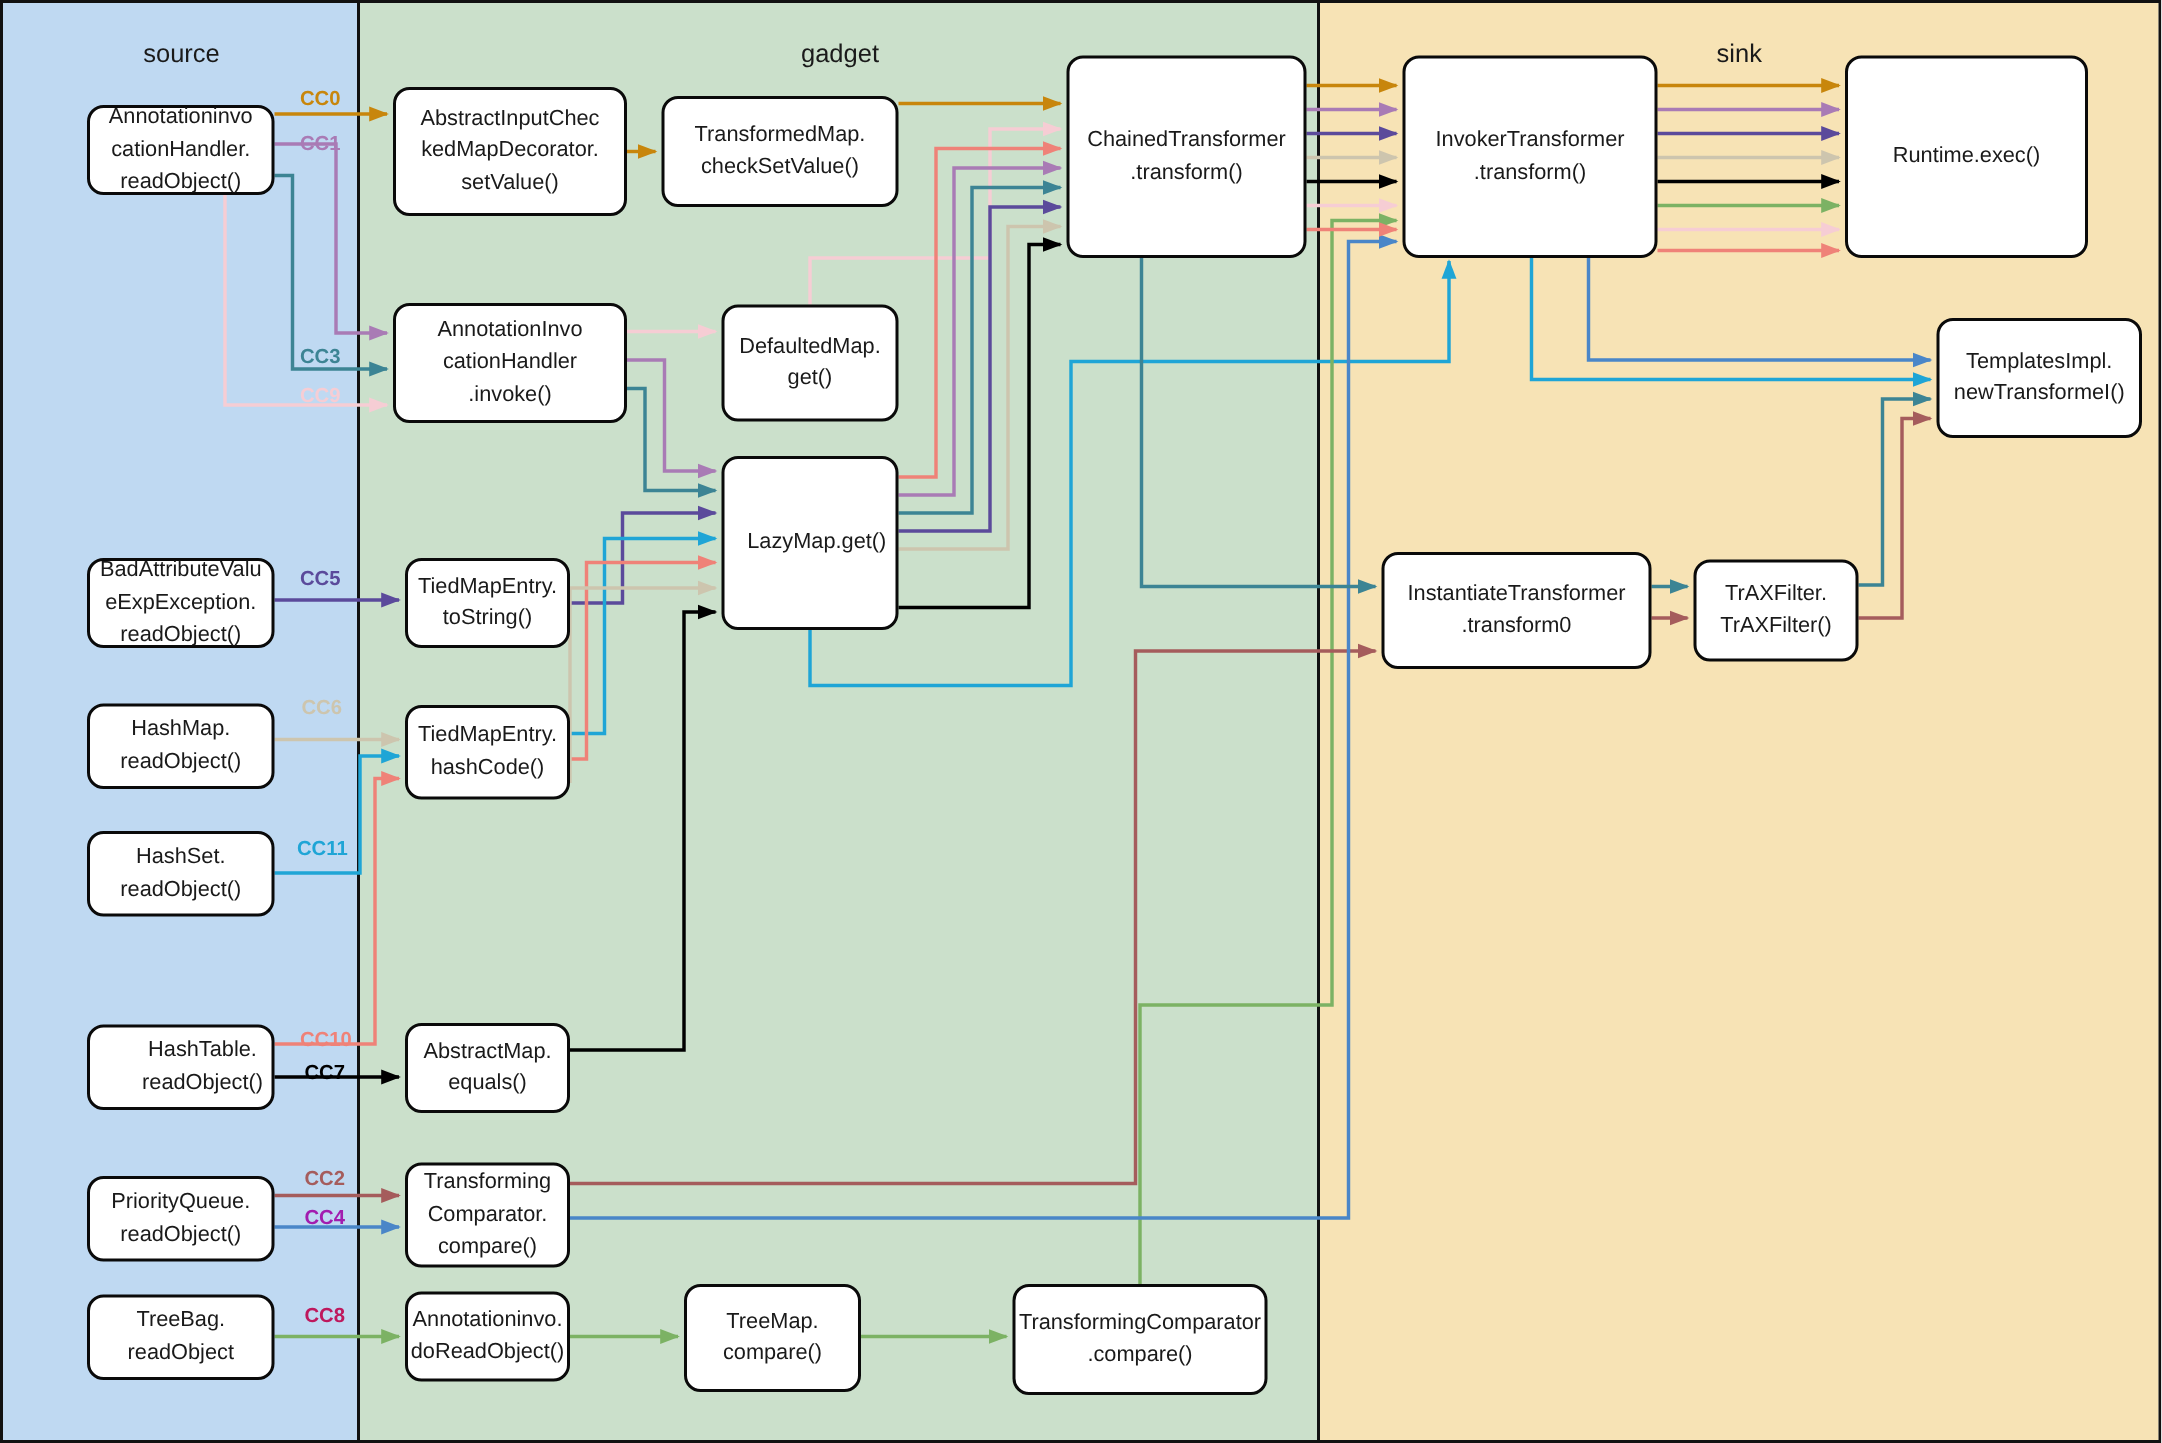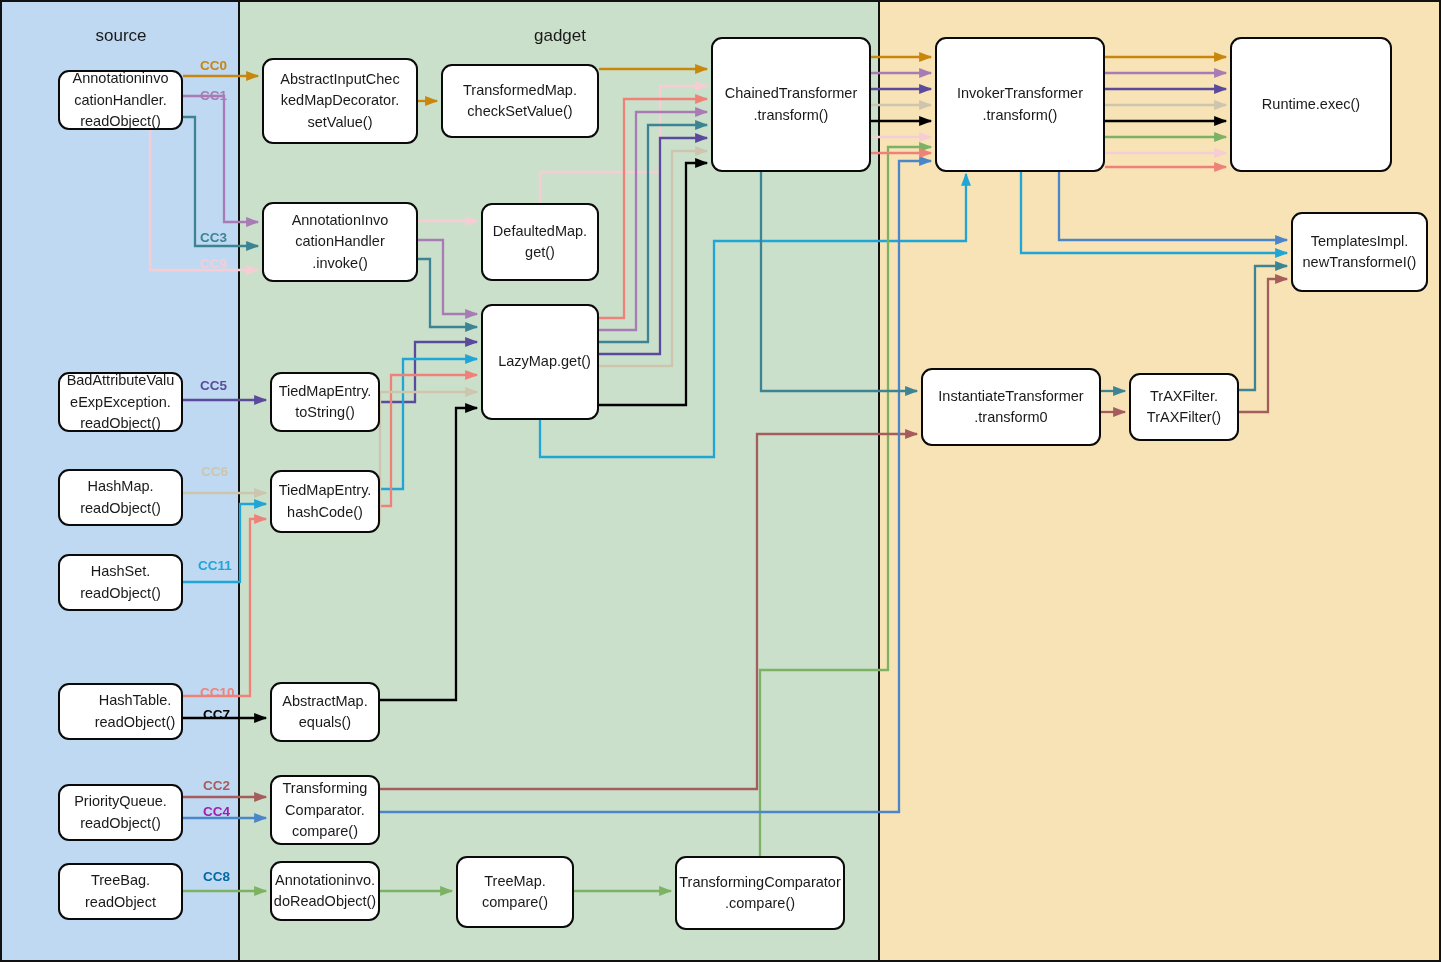--- a/index.html
+++ b/index.html
@@ -22,20 +22,21 @@
 <body>
 
 <div id="root">
 
   <div class="panel" id="panel-source" style="left: 2px; top: 2px; width: 238px; height: 958px; background: rgb(191, 217, 242); border-right: 2px solid rgb(17, 17, 17);"></div>
   <div class="panel" id="panel-gadget" style="left: 240px; top: 2px; width: 640px; height: 958px; background: rgb(203, 224, 203); border-right: 2px solid rgb(17, 17, 17);"></div>
   <div class="panel" id="panel-sink" style="left: 880px; top: 2px; width: 559px; height: 958px; background: rgb(247, 227, 181); border-right: none;"></div>
 
   <div class="panel-label" id="lbl-source" style="left: 2px; width: 238px; top: 26px;">source</div>
   <div class="panel-label" id="lbl-gadget" style="left: 240px; width: 640px; top: 26px;">gadget</div>
+  <div class="panel-label" id="lbl-sink" style="left: 880px; width: 559px; top: 26px;">sink</div>
 
   <svg class="wires" viewBox="0 0 1441 962">
     <defs id="arrow-defs">
         <marker id="mc8860c" viewBox="0 0 10 10" refX="8.6" refY="5" markerWidth="6" markerHeight="6" orient="auto-start-reverse" markerUnits="strokeWidth">
           <path d="M 0 1.4 L 9.5 5 L 0 8.6 z" fill="#c8860c"></path>
         </marker>
         <marker id="ma97bb5" viewBox="0 0 10 10" refX="8.6" refY="5" markerWidth="6" markerHeight="6" orient="auto-start-reverse" markerUnits="strokeWidth">
           <path d="M 0 1.4 L 9.5 5 L 0 8.6 z" fill="#a97bb5"></path>
         </marker>
         <marker id="m3c8494" viewBox="0 0 10 10" refX="8.6" refY="5" markerWidth="6" markerHeight="6" orient="auto-start-reverse" markerUnits="strokeWidth">
@@ -191,17 +192,17 @@
       <div class="edge-label" style="left: 200px; top: 88px; color: rgb(169, 123, 181);">CC1</div>
       <div class="edge-label" style="left: 200px; top: 230px; color: rgb(60, 132, 148);">CC3</div>
       <div class="edge-label" style="left: 200px; top: 256px; color: rgb(246, 205, 212);">CC9</div>
       <div class="edge-label" style="left: 200px; top: 378px; color: rgb(91, 74, 155);">CC5</div>
       <div class="edge-label" style="left: 201px; top: 464px; color: rgb(205, 197, 174);">CC6</div>
       <div class="edge-label" style="left: 198px; top: 558px; color: rgb(31, 165, 214);">CC11</div>
       <div class="edge-label" style="left: 200px; top: 685px; color: rgb(239, 130, 120);">CC10</div>
       <div class="edge-label" style="left: 203px; top: 707px; color: rgb(0, 0, 0);">CC7</div>
       <div class="edge-label" style="left: 203px; top: 778px; color: rgb(165, 92, 92);">CC2</div>
       <div class="edge-label" style="left: 203px; top: 804px; color: #a21caf;">CC4</div>
-      <div class="edge-label" style="left: 203px; top: 869px; color: #0369a1;">CC8</div>
+      <div class="edge-label" style="left: 203px; top: 869px; color: #be185d;">CC8</div>
     </div>
 
   <div class="frame"></div>
 </div>
 
 </body></html>

